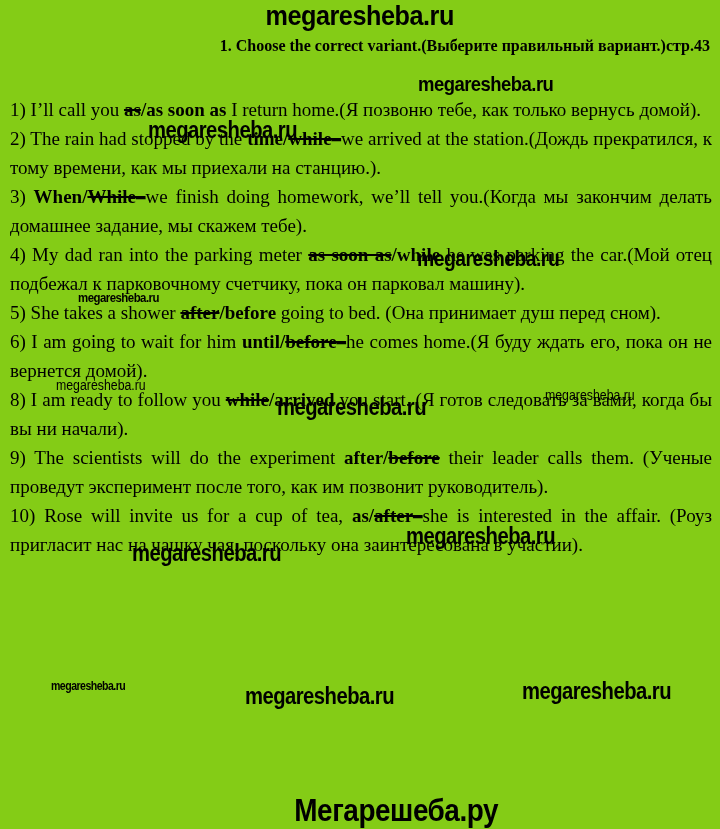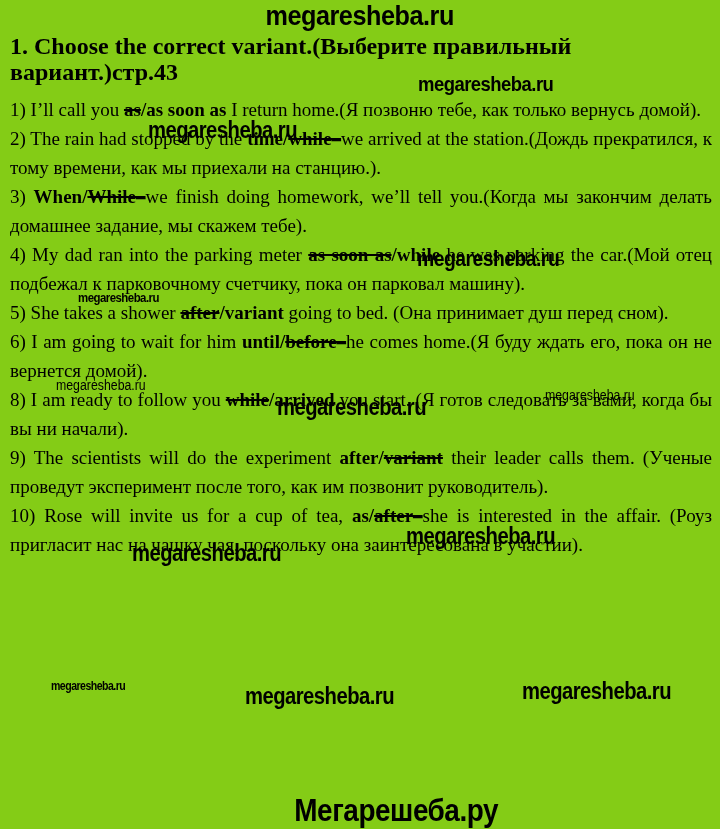--- a/index.html
+++ b/index.html
@@ -13,22 +13,23 @@
   }
   .brand-row{
     position:absolute;left:0;width:720px;text-align:center;
     font-family:"Liberation Sans", sans-serif;font-weight:bold;
   }
   .brand-row .brand-inner{display:inline-block;transform:scaleX(0.9);letter-spacing:-0.5px;}
   .brand-top{top:0px;font-size:28px;}
   .brand-bottom{top:793px;font-size:31px;margin-left:36px;}
   .heading{
     position:absolute;left:10px;top:33px;width:700px;
-    font-size:24px;font-weight:bold;line-height:26px;
+    font-size:16px;font-weight:bold;line-height:26px;
     font-family:"Liberation Serif", serif;
+    text-align:right;
   }
   .body-flow{
     position:absolute;left:10px;top:95px;width:702px;
     font-size:19px;line-height:29px;
   }
   .item{margin:0;text-align:justify;}
   .b{font-weight:bold;}
   .bs{font-weight:bold;text-decoration:line-through;text-decoration-thickness:2px;}
   .wm{
     position:absolute;white-space:nowrap;z-index:3;pointer-events:none;
@@ -47,24 +48,24 @@
     <span class="brand-inner">megaresheba.ru</span>
   </div>
 
   <div class="heading">1. Choose the correct variant.(Выберите правильный вариант.)стр.43</div>
 
   <div class="body-flow">
     <p class="item"><span>1) I’ll call you </span><span class="bs">as</span><span class="b">/as soon as</span><span> I return home.(Я позвоню тебе, как только вернусь домой).</span></p>
     <p class="item"><span>2) The rain had stopped by the </span><span class="b">time/</span><span class="bs">while–</span><span>we arrived at the station.(Дождь прекратился, к тому времени, как мы приехали на станцию.).</span></p>
     <p class="item"><span>3) </span><span class="b">When/</span><span class="bs">While–</span><span>we finish doing homework, we’ll tell you.(Когда мы закончим делать домашнее задание, мы скажем тебе).</span></p>
     <p class="item"><span>4) My dad ran into the parking meter </span><span class="bs">as soon as</span><span class="b">/while</span><span> he was parking the car.(Мой отец подбежал к парковочному счетчику, пока он парковал машину).</span></p>
-    <p class="item"><span>5) She takes a shower </span><span class="bs">after</span><span class="b">/variant</span><span> going to bed. (Она принимает душ перед сном).</span></p>
+    <p class="item"><span>5) She takes a shower </span><span class="bs">after</span><span class="b">/before</span><span> going to bed. (Она принимает душ перед сном).</span></p>
     <p class="item"><span>6) I am going to wait for him </span><span class="b">until/</span><span class="bs">before–</span><span>he comes home.(Я буду ждать его, пока он не вернется домой).</span></p>
     <p class="item"><span>8) I am ready to follow you </span><span class="bs">while</span><span class="b">/arrived</span><span> you start. (Я готов следовать за вами, когда бы вы ни начали).</span></p>
-    <p class="item"><span>9) The scientists will do the experiment </span><span class="b">after/</span><span class="bs">variant</span><span> their leader calls them. (Ученые проведут эксперимент после того, как им позвонит руководитель).</span></p>
+    <p class="item"><span>9) The scientists will do the experiment </span><span class="b">after/</span><span class="bs">before</span><span> their leader calls them. (Ученые проведут эксперимент после того, как им позвонит руководитель).</span></p>
     <p class="item"><span>10) Rose will invite us for a cup of tea, </span><span class="b">as/</span><span class="bs">after–</span><span>she is interested in the affair. (Роуз пригласит нас на чашку чая, поскольку она заинтересована в участии).</span></p>
   </div>
 
   <div class="wm" style="left:418px;top:72px;font-size:21px;">megaresheba.ru</div>
   <div class="wm" style="left:148px;top:117px;font-size:23px;">megaresheba.ru</div>
   <div class="wm" style="left:417px;top:246px;font-size:22px;">megaresheba.ru</div>
   <div class="wm" style="left:78px;top:290px;font-size:13px;">megaresheba.ru</div>
   <div class="wm wm-light" style="left:56px;top:377px;font-size:14px;">megaresheba.ru</div>
   <div class="wm wm-light" style="left:545px;top:387px;font-size:14px;">megaresheba.ru</div>
   <div class="wm" style="left:277px;top:394px;font-size:23px;">megaresheba.ru</div>

